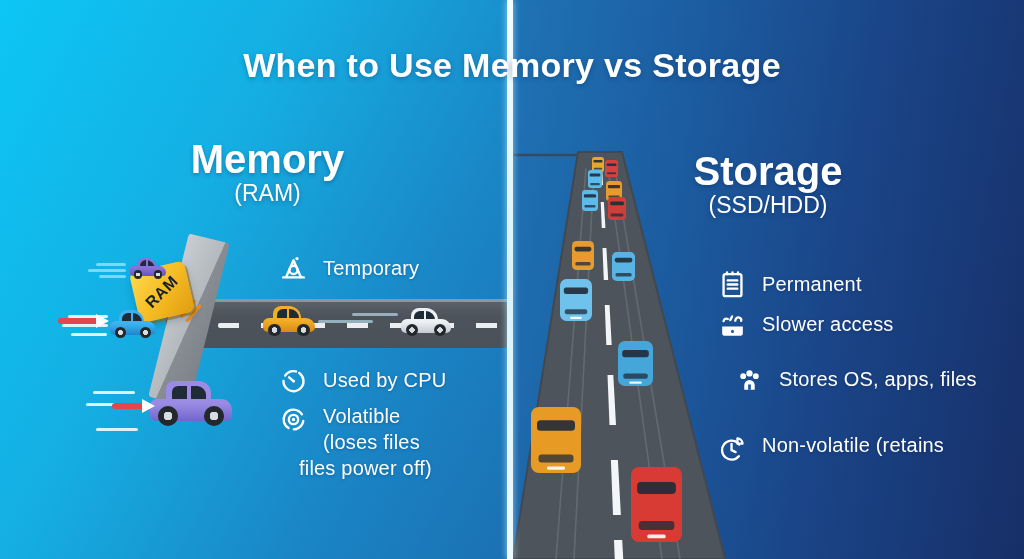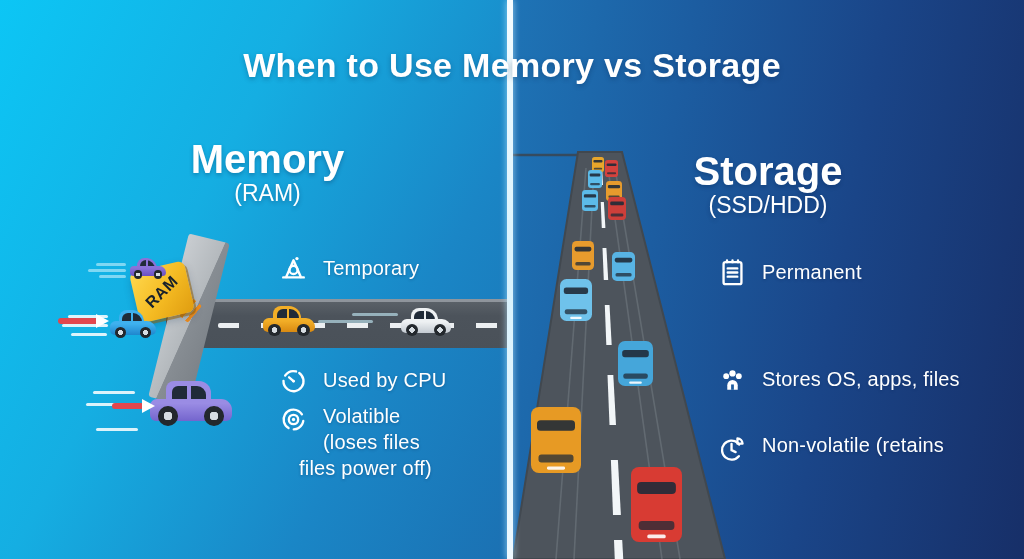--- a/index.html
+++ b/index.html
@@ -29,23 +29,23 @@
   .bullet{position:absolute;display:flex;align-items:center;gap:13px;z-index:8;
     font-size:20px;font-weight:400;letter-spacing:.2px;
     text-shadow:0 1px 3px rgba(0,30,70,.3);}
   .bullet.multi{align-items:flex-start;}
   .bullet svg{flex:0 0 auto;}
   .lines span{display:block;line-height:26px;}
   .outdent{margin-left:-24px;}
   #b-temp{left:277px;top:252px;}
   #b-cpu{left:277px;top:364px;}
   #b-vol{left:277px;top:403px;}
-  #b-perm{left:716px;top:256px;}
+  #b-perm{left:716px;top:268px;}
   #b-slow{left:716px;top:308px;}
-  #b-stores{left:716px;top:363px;text-align:right;}
+  #b-stores{left:733px;top:363px;text-align:right;}
   #b-nonvol{left:716px;top:432px;}
 
   
   .road-left{position:absolute;left:166px;top:299px;width:341px;height:46px;z-index:2;
     background:linear-gradient(180deg,#5a6168 0%,#4c535b 30%,#4a5159 100%);
     border-top:3px solid #8f959c;}
   .road-left .dashes{position:absolute;left:52px;right:6px;top:50%;height:5px;margin-top:-2px;
     background:repeating-linear-gradient(90deg,#f4f7f9 0 21px,transparent 21px 43px);
     border-radius:2px;opacity:.95;}
   .beam{position:absolute;left:168px;top:236px;width:42px;height:168px;z-index:3;
@@ -297,20 +297,28 @@
   </div>
 
   <div class="bullet" id="b-perm">
     <svg width="33" height="33" viewBox="0 0 24 24" fill="none" stroke="#fff" stroke-width="1.7" stroke-linecap="round" stroke-linejoin="round">
       <rect x="5.5" y="4.5" width="13" height="16" rx="1.5"></rect>
       <path d="M8.5 9 h7 M8.5 12 h7 M8.5 15 h7 M8 4.5 V3.2 M12 4.5 V3.2 M16 4.5 V3.2"></path>
     </svg>
     <span>Permanent</span>
   </div>
 
+  <div class="bullet" id="b-slow">
+    <svg width="33" height="33" viewBox="0 0 24 24" fill="none" stroke="#fff" stroke-width="1.7" stroke-linecap="round" stroke-linejoin="round">
+      <path d="M4.5 13.5 h15 v5.3 a1.3 1.3 0 0 1 -1.3 1.3 H5.8 a1.3 1.3 0 0 1 -1.3 -1.3 Z" fill="#fff" stroke="none"></path>
+      <circle cx="12" cy="17" r="1.1" fill="#1d5c9f" stroke="none"></circle>
+      <path d="M5.5 9.5 q1 -2.6 3.1 -1.5 M10.4 8.8 l1.3 -2.7 M14 9.2 q.6 -2.9 3 -2.2 q1.7 .5 1.3 2.3"></path>
+    </svg>
+    <span>Slower access</span>
+  </div>
 
   <div class="bullet" id="b-stores">
     <svg width="33" height="33" viewBox="0 0 24 24" fill="none" stroke="none">
       <circle cx="7.4" cy="9.6" r="2.1" fill="#fff"></circle>
       <circle cx="16.6" cy="9.6" r="2.1" fill="#fff"></circle>
       <circle cx="12" cy="7.6" r="2.3" fill="#fff"></circle>
       <path d="M8.2 19.5 v-3.3 a3.8 3.8 0 0 1 7.6 0 v3.3 Z" fill="#fff"></path>
       <rect x="11" y="15.6" width="2" height="3.9" fill="#1d5c9f"></rect>
     </svg>
     <span>Stores OS, apps, files</span>

